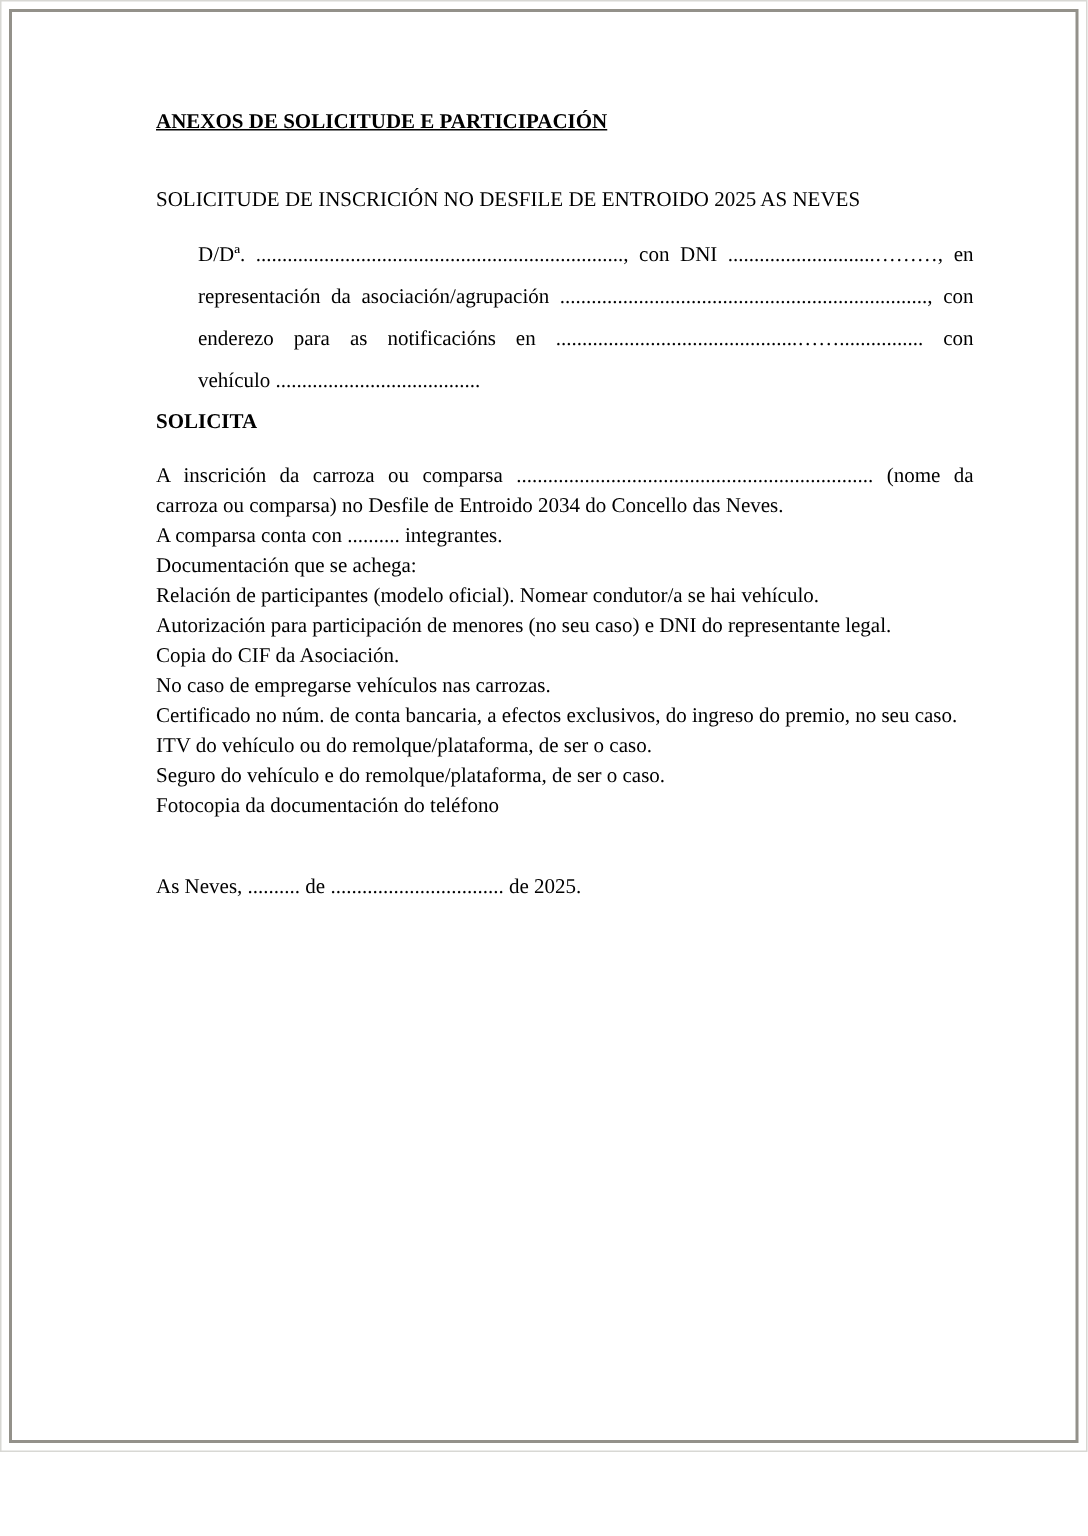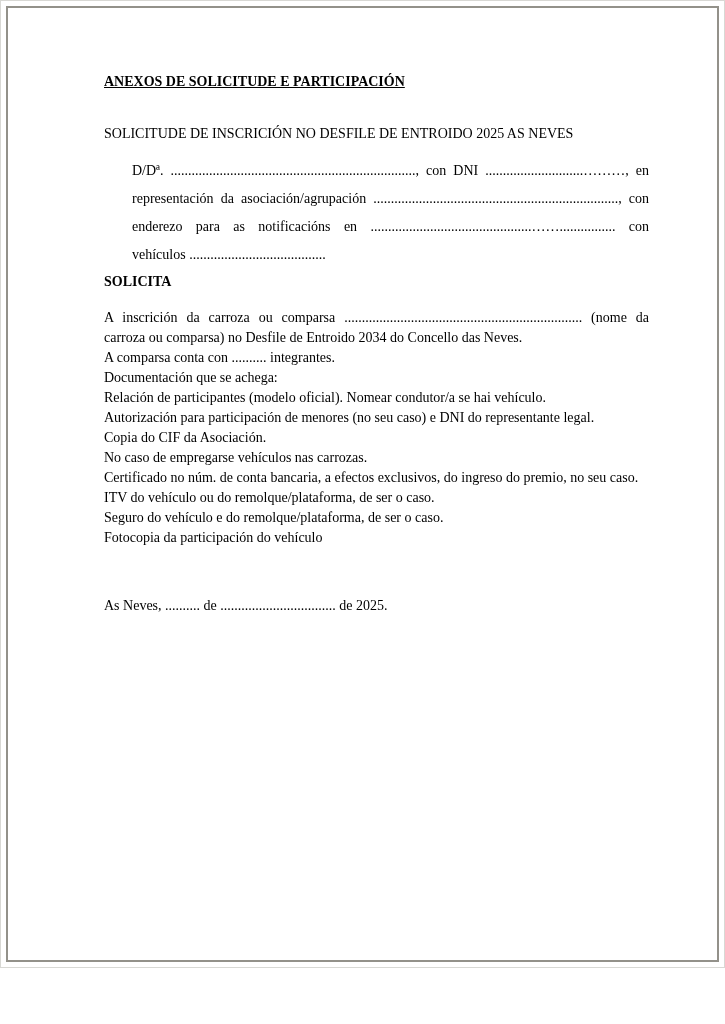--- a/index.html
+++ b/index.html
@@ -52,21 +52,21 @@
   .solicita-heading {
     margin-top: 3px;
     font-weight: bold;
     line-height: 20px;
   }
   .request-list {
     margin-top: 16px;
     line-height: 20px;
   }
   .closing {
-    margin-top: 48px;
+    margin-top: 34px;
     line-height: 20px;
   }
   .line { min-height: 20px; }
   .intro .line { min-height: 28px; margin-left: 28px; }
 </style>
 </head>
 <body>
 
 <div class="page">
   <div class="page-frame"></div>
@@ -74,36 +74,36 @@
   <div class="content">
 
     <div class="doc-title">ANEXOS DE SOLICITUDE E PARTICIPACIÓN</div>
 
     <div class="form-title">SOLICITUDE DE INSCRICIÓN NO DESFILE DE ENTROIDO 2025 AS NEVES</div>
 
     <div class="intro">
       <div class="line jlast">D/Dª. ......................................................................, con DNI ............................………, en</div>
       <div class="line jlast">representación da asociación/agrupación ......................................................................, con</div>
       <div class="line jlast">enderezo para as notificacións en ..............................................……................ con</div>
-      <div class="line">vehículos .......................................</div>
+      <div class="line">vehículo .......................................</div>
     </div>
 
     <div class="solicita-heading">SOLICITA</div>
 
     <div class="request-list">
       <div class="line jlast">A inscrición da  carroza ou comparsa .................................................................... (nome da</div>
       <div class="line">carroza ou comparsa) no Desfile de Entroido 2034 do Concello das Neves.</div>
       <div class="line">A comparsa conta con .......... integrantes.</div>
       <div class="line">Documentación que se achega:</div>
       <div class="line">Relación de participantes (modelo oficial). Nomear condutor/a se hai vehículo.</div>
       <div class="line">Autorización para participación de menores (no seu caso) e DNI do representante legal.</div>
       <div class="line">Copia do CIF da Asociación.</div>
       <div class="line">No caso de empregarse vehículos nas carrozas.</div>
       <div class="line just">Certificado no núm. de conta bancaria, a efectos exclusivos, do ingreso do premio, no seu caso.</div>
       <div class="line">ITV do vehículo ou do remolque/plataforma, de ser o caso.</div>
       <div class="line">Seguro do vehículo e do remolque/plataforma, de ser o caso.</div>
-      <div class="line">Fotocopia da participación do vehículo</div>
+      <div class="line">Fotocopia da documentación do teléfono</div>
     </div>
 
     <div class="closing">As Neves, .......... de ................................. de 2025.</div>
 
   </div>
 </div>
 
 </body></html>

